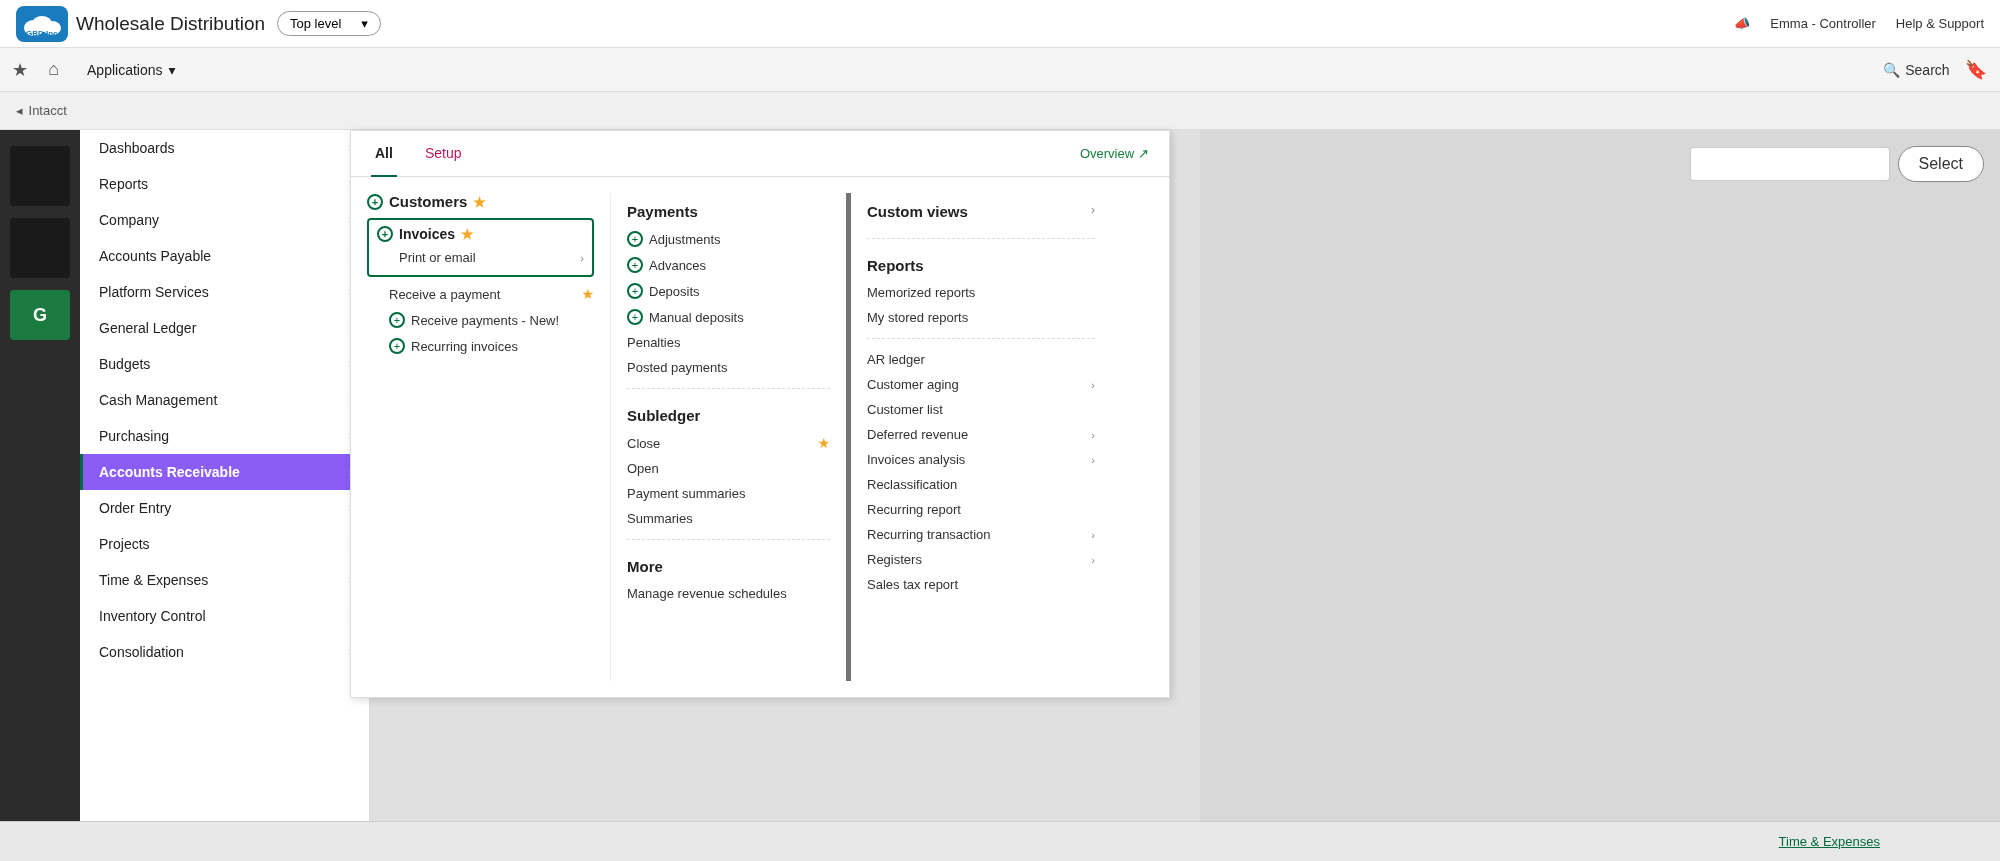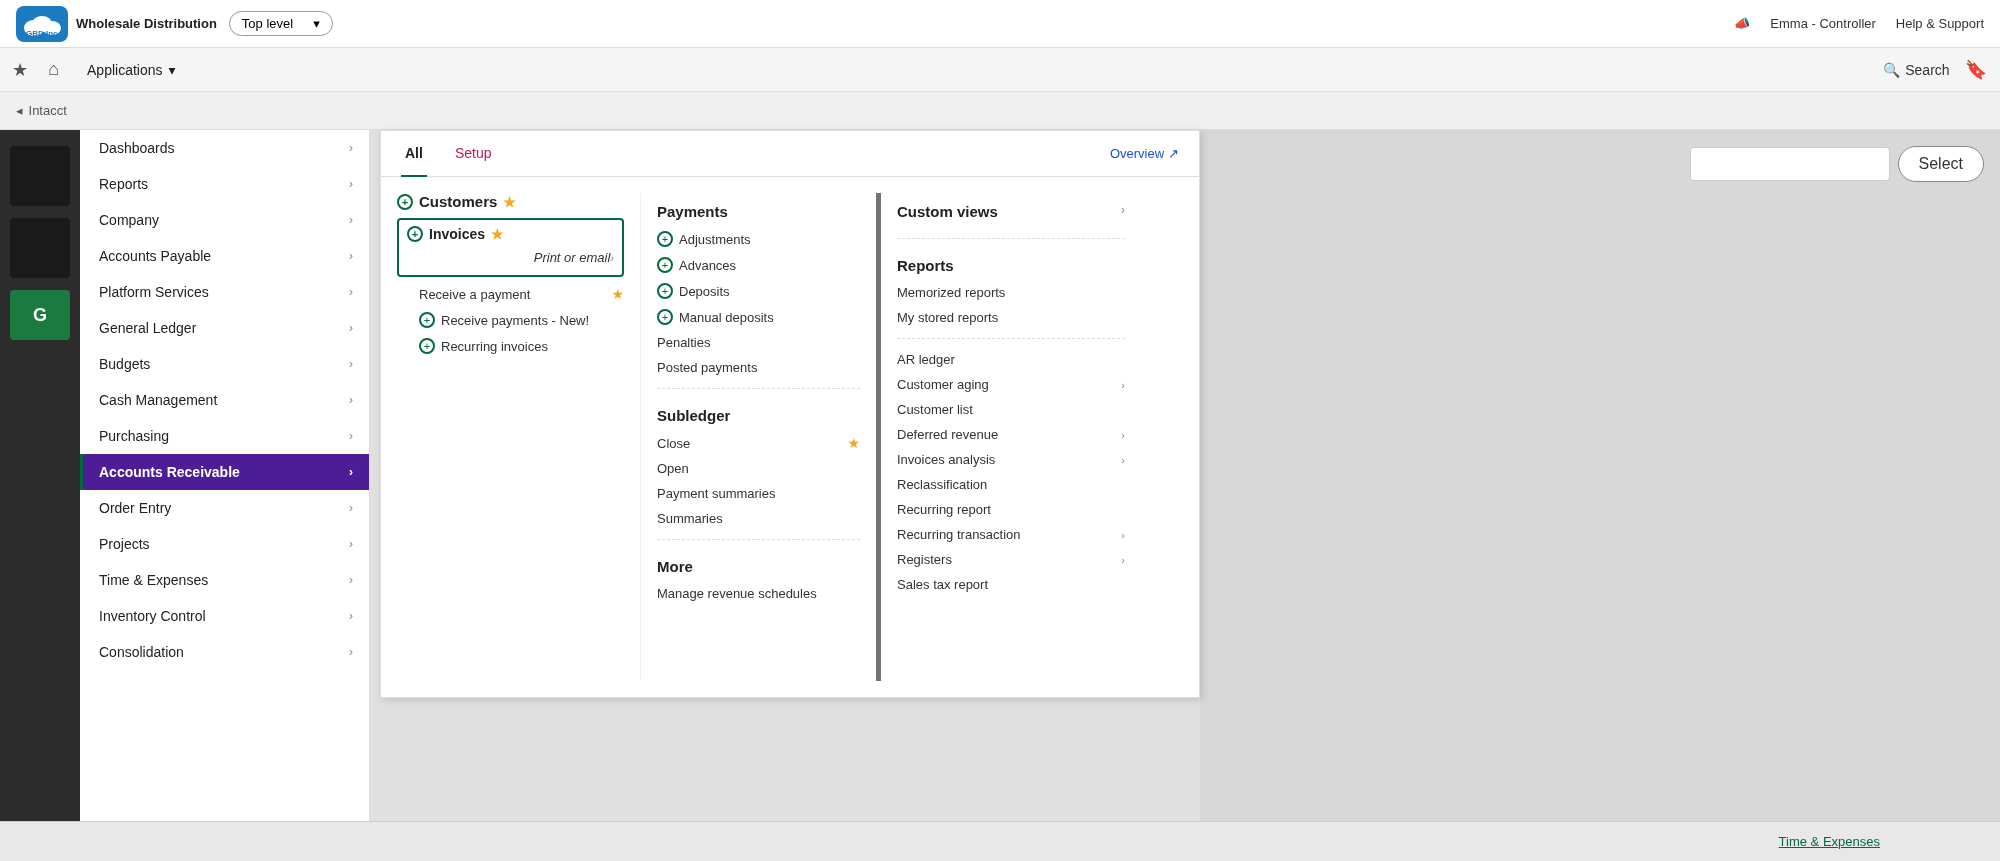--- a/index.html
+++ b/index.html
@@ -9,21 +9,21 @@
     .top-bar {
       display: flex; align-items: center; height: 48px; background: #fff;
       border-bottom: 1px solid #ddd; padding: 0 16px; gap: 12px;
     }
     .logo-area { display: flex; align-items: center; gap: 8px; }
     .logo-cloud {
       width: 52px; height: 36px; background: #1a7bbf; border-radius: 8px;
       display: flex; align-items: center; justify-content: center; color: white;
       font-size: 10px; font-weight: bold;
     }
-    .company-name { font-size: 13px; font-weight: 700; color: #222; }
+    .company-name { font-size: 19px; font-weight: 400; color: #222; }
     .top-level-btn {
       border: 1px solid #999; border-radius: 16px; padding: 4px 12px;
       background: white; font-size: 13px; cursor: pointer; display: flex; align-items: center; gap: 20px;
     }
     .top-bar-right { margin-left: auto; display: flex; align-items: center; gap: 20px; }
     .top-bar-right span { font-size: 13px; color: #333; }
     .megaphone { font-size: 18px; }
 
     
     .nav-bar {
@@ -58,42 +58,42 @@
     .apps-panel {
       position: absolute; left: 80px; top: 0; width: 290px; height: 100%;
       background: #fff; border-right: 1px solid #ddd; overflow-y: auto;
     }
     .apps-panel-item {
       display: flex; align-items: center; justify-content: space-between;
       padding: 10px 16px; cursor: pointer; font-size: 14px; color: #222;
       border-left: 3px solid transparent;
     }
     .apps-panel-item.active {
-      background: #4c1d95; color: white; border-left: 3px solid #006b3e; font-weight: 600;
+      background: #8b5cf6; color: white; border-left: 3px solid #006b3e; font-weight: 600;
     }
     .apps-panel-item .arrow { font-size: 12px; color: #888; }
     .apps-panel-item.active .arrow { color: white; }
 
     
     .mega-menu {
-      position: absolute; left: 380px; top: 0; width: 820px;
+      position: absolute; left: 350px; top: 0; width: 820px;
       background: #fff; box-shadow: 2px 2px 8px rgba(0,0,0,0.15);
       border: 1px solid #ddd; z-index: 10;
     }
     .mega-menu-tabs {
       display: flex; align-items: center; border-bottom: 1px solid #ddd;
       padding: 0 20px; gap: 24px;
     }
     .mega-menu-tab {
       padding: 14px 4px; font-size: 14px; color: #be185d; cursor: pointer;
       border-bottom: 2px solid transparent; margin-bottom: -1px;
     }
     .mega-menu-tab.active { color: #222; font-weight: 600; border-bottom: 2px solid #006b3e; }
     .overview-link {
-      margin-left: auto; color: #1d4ed8; font-size: 13px; cursor: pointer;
+      margin-left: auto; color: #15803d; font-size: 13px; cursor: pointer;
       display: flex; align-items: center; gap: 4px;
     }
 
     .mega-menu-body { display: flex; padding: 16px 0; min-height: 520px; }
 
     
     .menu-col-1 { width: 260px; padding: 0 16px; border-right: 1px solid #eee; }
     
     .menu-col-2 { width: 240px; padding: 0 16px; border-right: 5px solid #737373; }
     
@@ -118,22 +118,22 @@
 
     
     .invoices-box {
       border: 2px solid #006b3e; border-radius: 4px; padding: 6px 8px; margin: 4px 0;
     }
     .invoices-title {
       display: flex; align-items: center; gap: 6px; font-size: 14px; font-weight: 600;
       color: #222; margin-bottom: 4px;
     }
     .invoices-sub-item {
-      display: flex; align-items: center; justify-content: flex-end;
-      padding: 4px 0 4px 22px; font-size: 13px; color: #333; cursor: pointer; font-style: italic;
+      display: flex; align-items: center; justify-content: space-between;
+      padding: 4px 0 4px 22px; font-size: 13px; color: #333; cursor: pointer;
     }
 
     
     .right-content {
       position: absolute; left: 1200px; top: 0; right: 0; bottom: 0;
       background: #d8d8d8;
     }
     .select-btn-area {
       display: flex; align-items: center; justify-content: flex-end; padding: 16px;
       gap: 8px;

